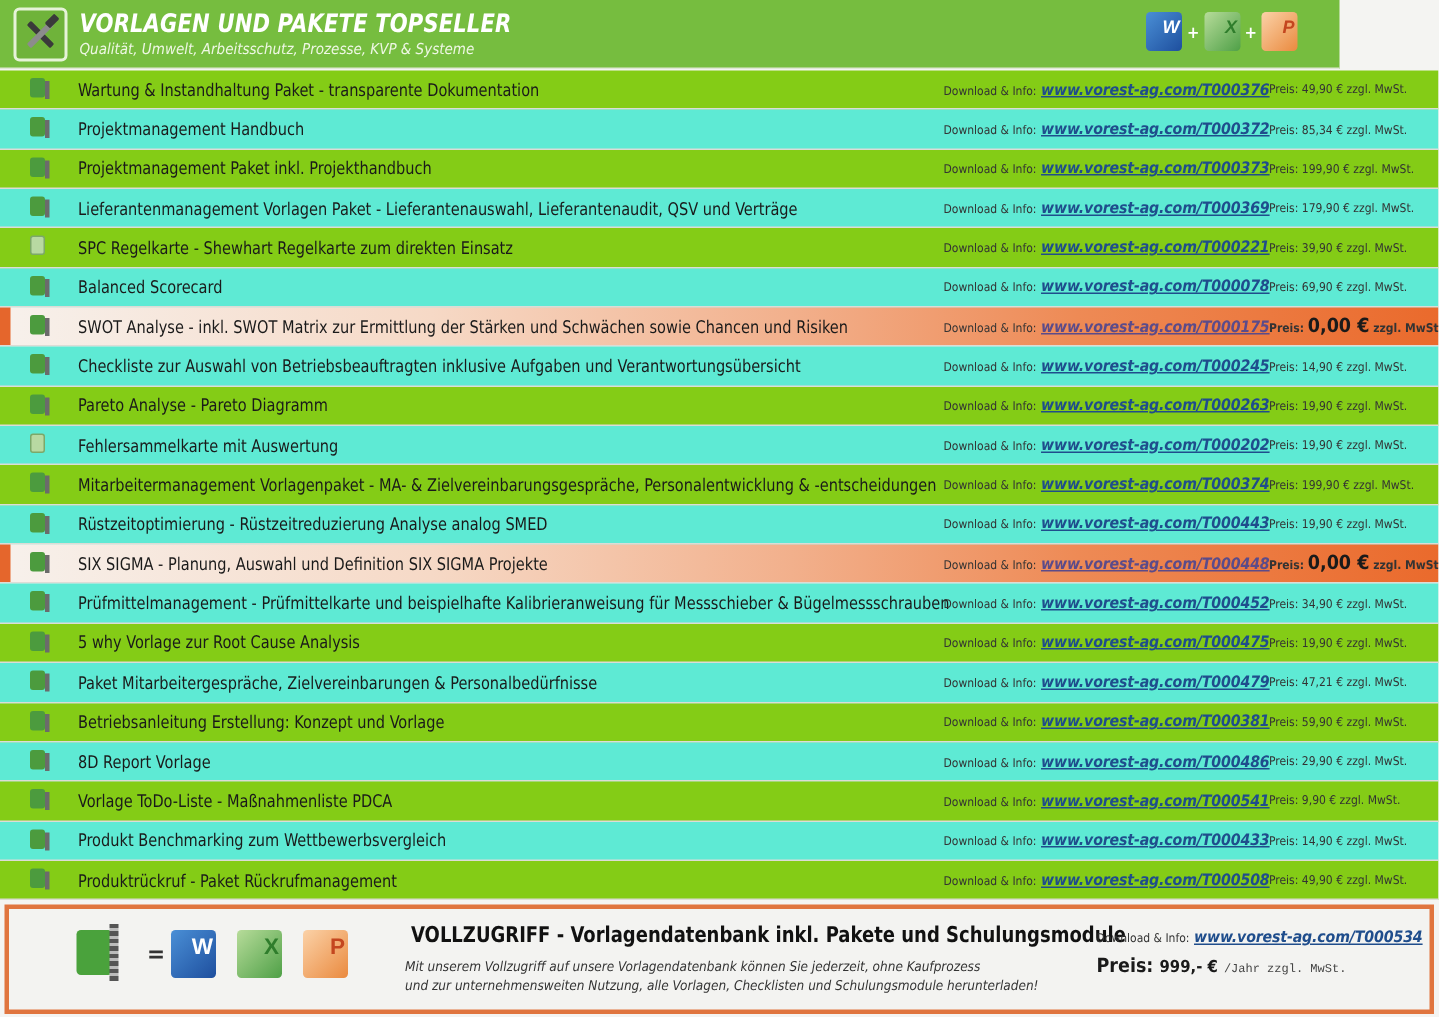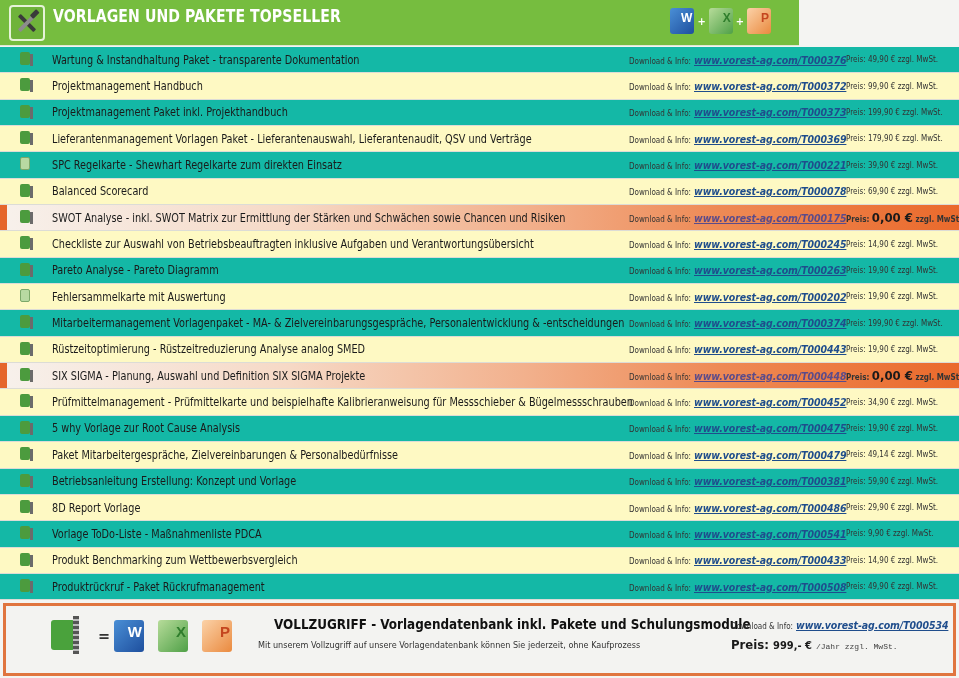--- a/index.html
+++ b/index.html
@@ -1,37 +1,37 @@
 <!DOCTYPE html>
 <html><head>
 <meta charset="utf-8">
 <style>
   * { box-sizing: border-box; margin: 0; padding: 0; }
   html, body { width: 959px; height: 678px; overflow: hidden; background: #f4f4f2; }
   body { font-family: "DejaVu Sans Condensed", "DejaVu Sans", sans-serif; color: #1c1c1c; position: relative; }
 
-  .header { position: absolute; left: 0; top: 0; width: 799px; height: 46px; background: #76bd3f; border-bottom: 1px solid #dfe8d4; }
+  .header { position: absolute; left: 0; top: 0; width: 893px; height: 46px; background: #76bd3f; border-bottom: 1px solid #dfe8d4; font-style: italic; }
   .logo-box { position: absolute; left: 9px; top: 5px; width: 36px; height: 36px; border: 2px solid #e6f3d8; border-radius: 4px; background: #6fb33a; display: flex; align-items: center; justify-content: center; }
   .h-title { position: absolute; left: 53px; top: 6px; font-size: 17px; font-weight: bold; color: #ffffff; letter-spacing: 0.1px; transform: scaleX(0.92); transform-origin: left; white-space: nowrap; }
   .h-sub { position: absolute; left: 53px; top: 28px; font-size: 10px; color: #eef7e4; white-space: nowrap; }
   .h-icons { position: absolute; right: 28px; top: 8px; display: flex; align-items: center; gap: 2px; }
   .plus { color: #fff; font-weight: bold; font-size: 11px; margin: 0 1px; }
 
   .doc-icon { width: 24px; height: 26px; border-radius: 3px; position: relative; display: inline-block; }
   .doc-icon.word { background: linear-gradient(135deg, #4a8fd6, #1e4f9e); }
   .doc-icon.excel { background: linear-gradient(135deg, #b7dc9a, #4fa047); }
   .doc-icon.ppt { background: linear-gradient(135deg, #fbd2a8, #ea8a3f); }
   .doc-icon span { position: absolute; right: 2px; top: 3px; font-size: 12px; font-weight: bold; color: #fff; font-family: "Liberation Sans", sans-serif; }
   .doc-icon.excel span { color: #2f7d2c; }
   .doc-icon.ppt span { color: #c4461f; }
 
   .rows { position: absolute; left: 0; top: 47px; width: 959px; }
   .row { position: relative; height: 26.35px; display: flex; align-items: center; border-bottom: 1px solid #dcdcd6; }
-  .row.white { background: #14b8a6; }
-  .row.green { background: #fef9c3; }
+  .row.white { background: #84cc16; }
+  .row.green { background: #5eead4; }
   .row.orange { background: linear-gradient(90deg, #f7f1ec 0%, #f6d9c6 30%, #f2b08c 55%, #ee8a55 75%, #ea6a2c 100%); text-align: right; }
   .row.orange::before { content: ""; position: absolute; left: 0; top: 0; width: 7px; height: 100%; background: #e5662c; }
 
   .r-icon { position: absolute; left: 19px; top: 5px; width: 14px; height: 16px; }
   .r-icon .pk { width: 10px; height: 13px; background: #4c9b3e; border-radius: 2px; position: absolute; left: 1px; top: 0; }
   .r-icon .pk::after { content: ""; position: absolute; right: -3px; top: 2px; width: 3px; height: 12px; background: #6b6b6b; }
   .r-icon.xl .pk { background: #b8d9a2; border: 1px solid #7ca869; }
   .r-icon.xl .pk::after { display: none; }
 
   .r-title { position: absolute; left: 52px; font-size: 11.6px; white-space: nowrap; color: #1a1a1a; transform: scaleX(0.93); transform-origin: left; }
@@ -44,38 +44,39 @@
 
   .footer { position: absolute; left: 3px; top: 603px; width: 953px; height: 73px; background: #f3f3f1; border: 3px solid #e0753f; }
   .f-zip { position: absolute; left: 45px; top: 10px; width: 30px; height: 40px; }
   .f-zip .z1 { position: absolute; left: 0; top: 4px; width: 24px; height: 30px; background: #4aa23c; border-radius: 3px; }
   .f-zip .z2 { position: absolute; left: 22px; top: 0; width: 6px; height: 38px; background: repeating-linear-gradient(180deg, #555 0 3px, #bbb 3px 5px); }
   .f-eq { position: absolute; left: 92px; top: 20px; font-size: 16px; font-weight: bold; color: #333; }
   .f-icons { position: absolute; left: 108px; top: 14px; display: flex; gap: 14px; }
   .f-icons .doc-icon { width: 30px; height: 32px; }
   .f-icons .doc-icon span { font-size: 15px; }
   .f-title { position: absolute; left: 268px; top: 10px; font-size: 14.5px; font-weight: bold; color: #111; white-space: nowrap; transform: scaleX(0.92); transform-origin: left; }
-  .f-desc { position: absolute; left: 252px; top: 33px; font-size: 9px; color: #333; line-height: 13px; white-space: nowrap; }
+  .f-desc { position: absolute; left: 264px; top: 33px; font-size: 9px; color: #333; line-height: 13px; white-space: nowrap; font-style: italic; }
   .f-dl { position: absolute; left: 725px; top: 13px; font-size: 8px; color: #333; display: flex; align-items: baseline; gap: 3px; white-space: nowrap; }
   .f-price { position: absolute; left: 725px; top: 31px; font-size: 13px; font-weight: bold; color: #1a1a1a; white-space: nowrap; }
   .f-price .big { font-size: 11px; }
   .f-price .small { font-size: 8px; font-weight: normal; color: #444; font-family: Liberation Mono, monospace; }
 </style>
 </head>
 <body>
 
 <div class="header">
   <div class="logo-box">
     <svg width="28" height="28" viewBox="0 0 28 28">
       <rect x="3" y="12" width="22" height="4" rx="1" fill="#3a3a3a" transform="rotate(45 14 14)"></rect>
       <rect x="3" y="12" width="22" height="4" rx="1" fill="#8c8c8c" transform="rotate(-45 14 14)"></rect>
       <rect x="17" y="3" width="9" height="5" rx="1" fill="#3a3a3a" transform="rotate(-45 21 5)"></rect>
     </svg>
   </div>
   <div class="h-title">VORLAGEN UND PAKETE TOPSELLER</div>
+  <div class="h-sub">Qualität, Umwelt, Arbeitsschutz, Prozesse, KVP &amp; Systeme</div>
   <div class="h-icons">
     <span class="doc-icon word">
         <span>W</span>
       </span>
     <span class="plus">+</span>
     <span class="doc-icon excel">
         <span>X</span>
       </span>
     <span class="plus">+</span>
     <span class="doc-icon ppt">
@@ -98,21 +99,21 @@
     </div>
     <div class="row green">
       <span class="r-icon ">
         <span class="pk"></span>
       </span>
       <span class="r-title">Projektmanagement Handbuch</span>
       <span class="r-dl">
         <span>Download &amp; Info:</span>
         <a class="r-link">www.vorest-ag.com/T000372</a>
       </span>
-      <span class="r-price"><span>Preis:</span> <span>99,90 €</span> <span>zzgl. MwSt.</span></span>
+      <span class="r-price"><span>Preis:</span> <span>85,34 €</span> <span>zzgl. MwSt.</span></span>
     </div>
     <div class="row white">
       <span class="r-icon ">
         <span class="pk"></span>
       </span>
       <span class="r-title">Projektmanagement Paket inkl. Projekthandbuch</span>
       <span class="r-dl">
         <span>Download &amp; Info:</span>
         <a class="r-link">www.vorest-ag.com/T000373</a>
       </span>
@@ -252,21 +253,21 @@
     </div>
     <div class="row green">
       <span class="r-icon ">
         <span class="pk"></span>
       </span>
       <span class="r-title">Paket Mitarbeitergespräche, Zielvereinbarungen &amp; Personalbedürfnisse</span>
       <span class="r-dl">
         <span>Download &amp; Info:</span>
         <a class="r-link">www.vorest-ag.com/T000479</a>
       </span>
-      <span class="r-price"><span>Preis:</span> <span>49,14 €</span> <span>zzgl. MwSt.</span></span>
+      <span class="r-price"><span>Preis:</span> <span>47,21 €</span> <span>zzgl. MwSt.</span></span>
     </div>
     <div class="row white">
       <span class="r-icon ">
         <span class="pk"></span>
       </span>
       <span class="r-title">Betriebsanleitung Erstellung: Konzept und Vorlage</span>
       <span class="r-dl">
         <span>Download &amp; Info:</span>
         <a class="r-link">www.vorest-ag.com/T000381</a>
       </span>
@@ -331,20 +332,21 @@
     <span class="doc-icon excel">
         <span>X</span>
       </span>
     <span class="doc-icon ppt">
         <span>P</span>
       </span>
   </div>
   <div class="f-title">VOLLZUGRIFF - Vorlagendatenbank inkl. Pakete und Schulungsmodule</div>
   <div class="f-desc">
     <div>Mit unserem Vollzugriff auf unsere Vorlagendatenbank können Sie jederzeit, ohne Kaufprozess</div>
+    <div>und zur unternehmensweiten Nutzung, alle Vorlagen, Checklisten und Schulungsmodule herunterladen!</div>
   </div>
   <div class="f-dl">
     <span>Download &amp; Info:</span>
     <a class="r-link">www.vorest-ag.com/T000534</a>
   </div>
   <div class="f-price">
     <span>Preis:</span>
     <span class="big">999,- €</span>
     <span class="small">/Jahr zzgl. MwSt.</span>
   </div>

